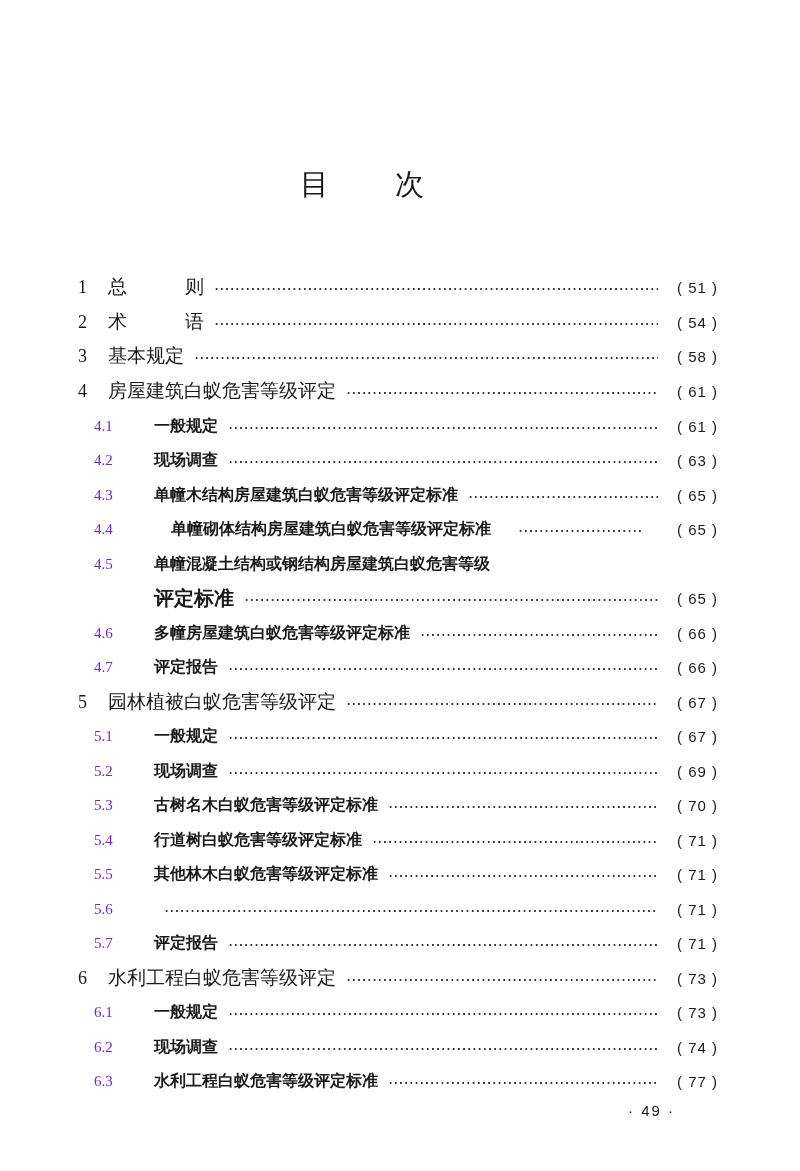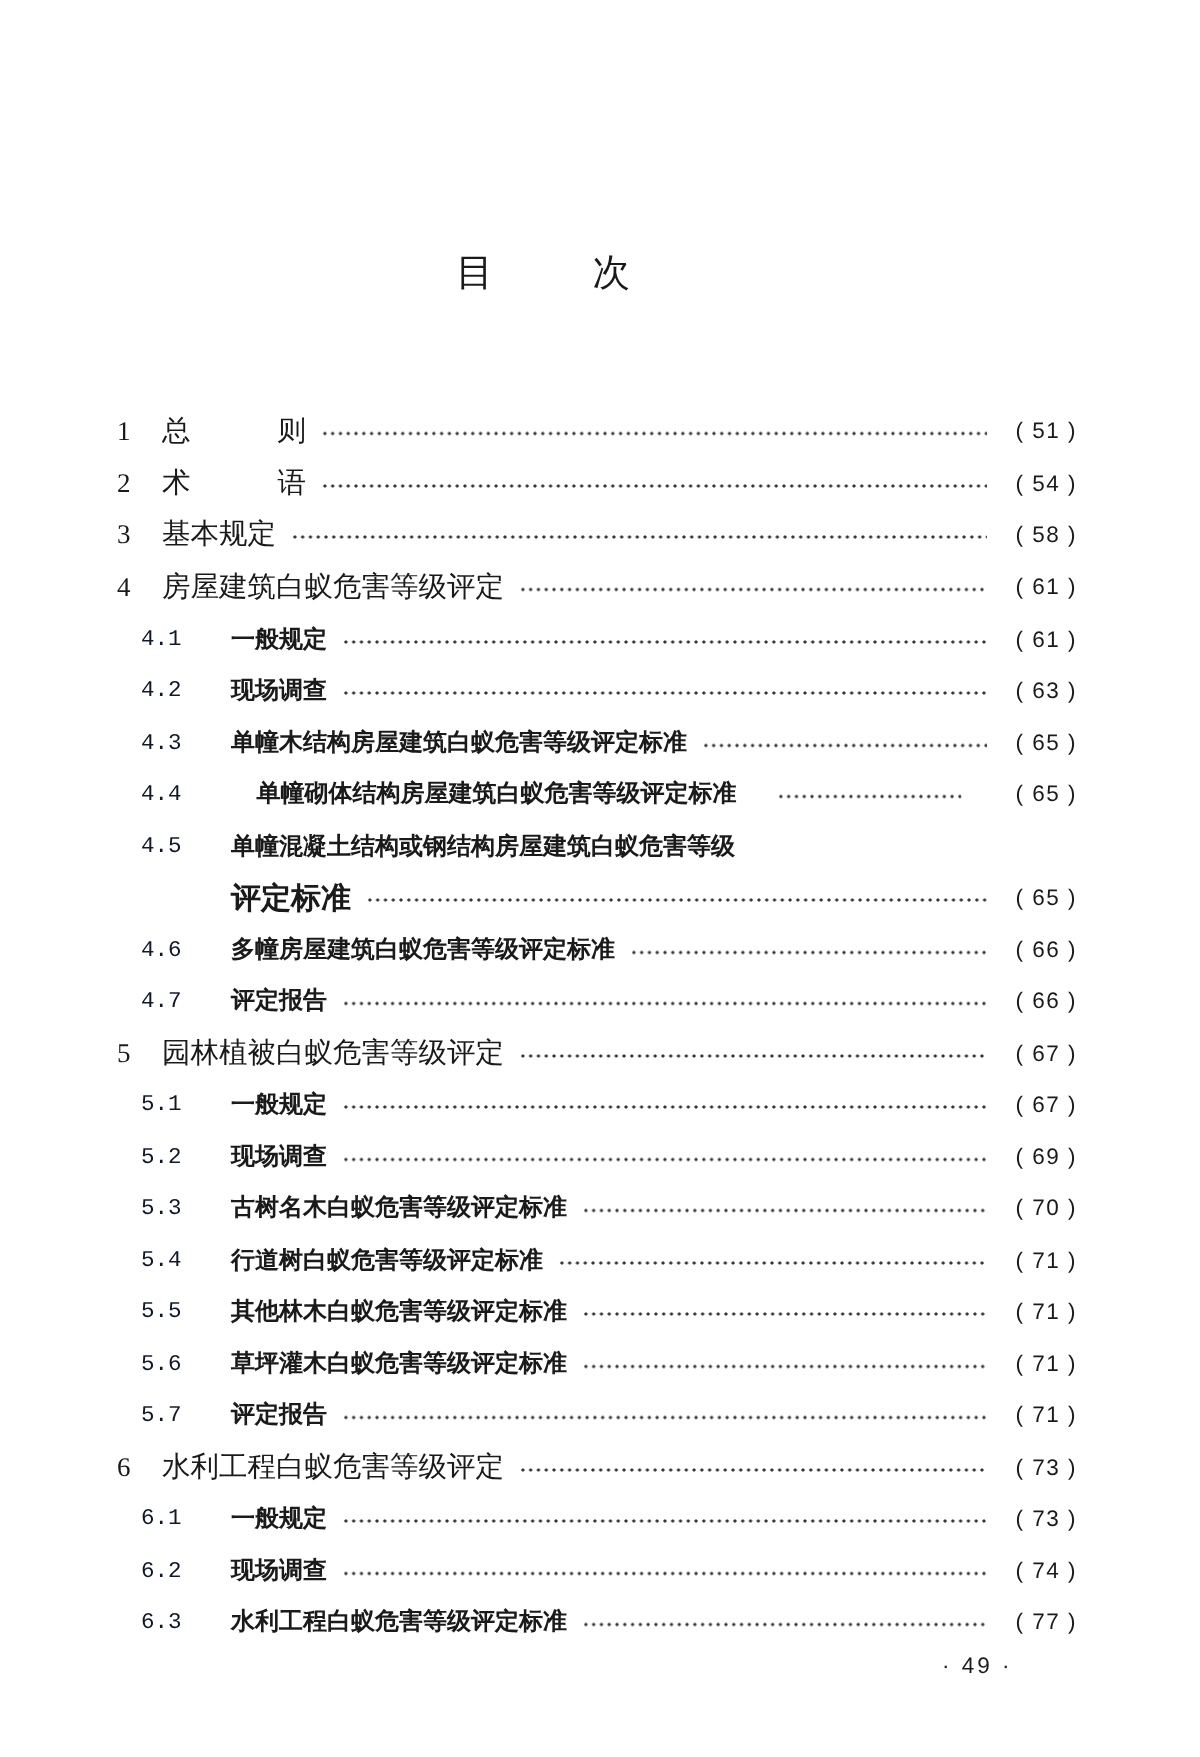--- a/index.html
+++ b/index.html
@@ -3,21 +3,21 @@
   <meta charset="utf-8">
   <style>
     html, body { margin: 0; padding: 0; background: #ffffff; }
     body {
       width: 800px; height: 1171px; position: relative; overflow: hidden;
       font-family: "DejaVu Serif", "Liberation Serif", serif;
       color: #1a1a1a;
     }
     .title {
       position: absolute; top: 165px; left: 0; width: 724px;
-      text-align: center; font-size: 25px; letter-spacing: 0;
+      text-align: center; font-size: 29px; letter-spacing: 0;
     }
     .title span { display: inline-block; }
     .title .gap { width: 66px; }
     .toc { position: absolute; left: 78px; top: 270px; width: 640px; }
     .row {
       position: absolute; left: 0; width: 640px; height: 34px;
       display: flex; align-items: center; white-space: nowrap;
     }
     .row .num { flex: 0 0 auto; }
     .row .label { flex: 0 0 auto; }
@@ -28,21 +28,21 @@
       height: 14px; line-height: 14px;
       background-image: radial-gradient(circle, #333 0.9px, transparent 1.2px);
       background-size: 5.2px 4px; background-repeat: repeat-x; background-position: 0 7px;
     }
     .row .page {
       flex: 0 0 auto; font-family: "Liberation Sans Narrow", "Liberation Sans", sans-serif;
       font-size: 15px; letter-spacing: 1px; width: 52px; text-align: right;
     }
     .lvl1 .num { width: 30px; font-size: 18px; font-family: "Liberation Serif", serif; }
     .lvl1 .label { font-size: 19px; }
-    .lvl2 .num { width: 60px; padding-left: 16px; font-size: 15px; color: #0f172a; font-family: Liberation Mono, monospace; }
+    .lvl2 .num { width: 60px; padding-left: 16px; font-size: 15px; color: #6d28d9; font-family: Liberation Serif, serif; }
     .lvl2 .label { font-size: 16px; font-weight: bold; }
     .cont .label { padding-left: 76px; font-size: 20px; font-weight: bold; }
     .spaced .label { letter-spacing: 0; }
     .spaced .label .c { display: inline-block; }
     .spaced .label .g { display: inline-block; width: 58px; }
     .folio {
       position: absolute; top: 1102px; left: 628px; font-size: 15px;
       font-family: "Liberation Sans", sans-serif; letter-spacing: 2px;
     }
   </style>
@@ -154,21 +154,20 @@
       <span class="page">( 71 )</span>
     </div>
     <div class="row lvl2" style="top: 587px;">
       <span class="num">5.5</span>
       <span class="label">其他林木白蚁危害等级评定标准</span>
       <span class="leader"></span>
       <span class="page">( 71 )</span>
     </div>
     <div class="row lvl2" style="top: 622px; align-items: center;">
       <span class="num">5.6</span>
-      <span class="label">草坪灌木白蚁危害等级评定标准</span>
       <span class="leader"></span>
       <span class="page">( 71 )</span>
     </div>
     <div class="row lvl2" style="top: 656px;">
       <span class="num">5.7</span>
       <span class="label">评定报告</span>
       <span class="leader"></span>
       <span class="page">( 71 )</span>
     </div>
     <div class="row lvl1" style="top: 691px;">

